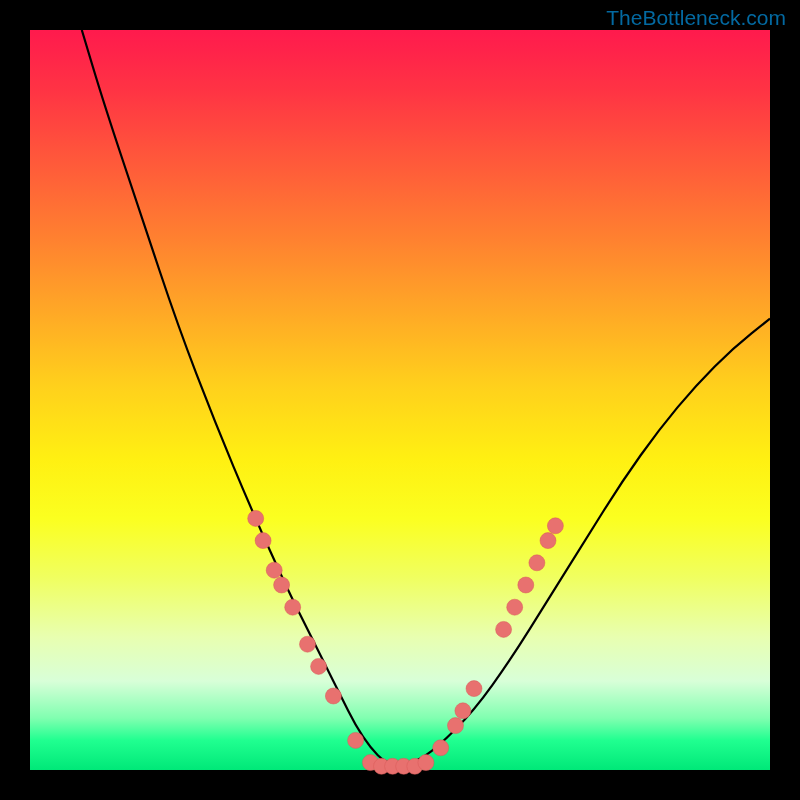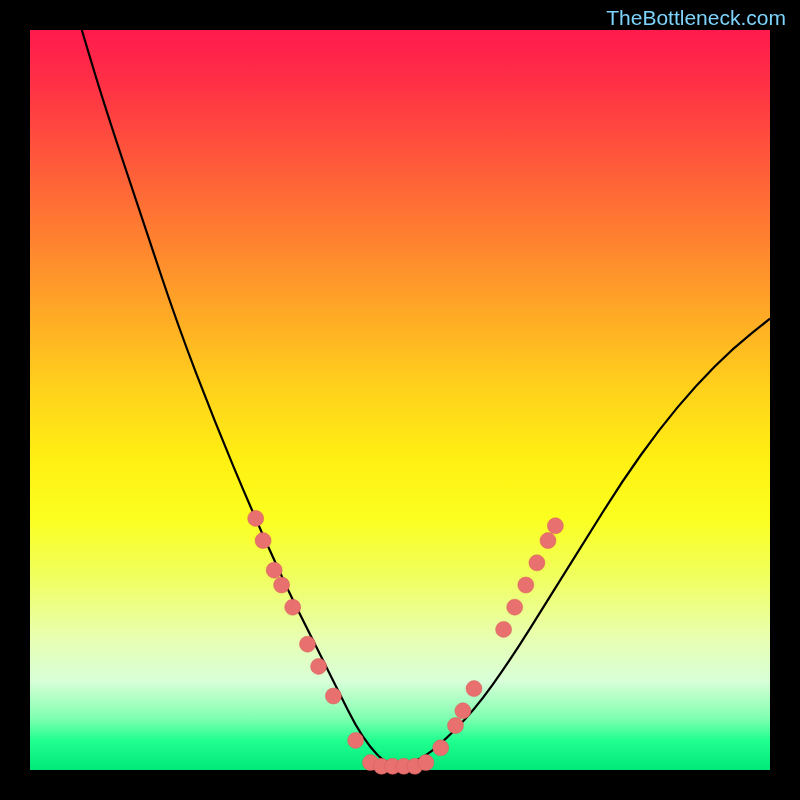--- a/index.html
+++ b/index.html
@@ -9,21 +9,21 @@
     height: 800px;
     background: #000;
     position: relative;
     overflow: hidden;
     font-family: Arial, sans-serif;
   }
   .watermark {
     position: absolute;
     top: 6px;
     right: 14px;
-    color: #7dd3fc;
+    color: #0369a1;
     font-size: 21px;
     font-weight: 500;
     z-index: 10;
   }
   .plot-area {
     position: absolute;
     left: 30px;
     top: 30px;
     width: 740px;
     height: 740px;

